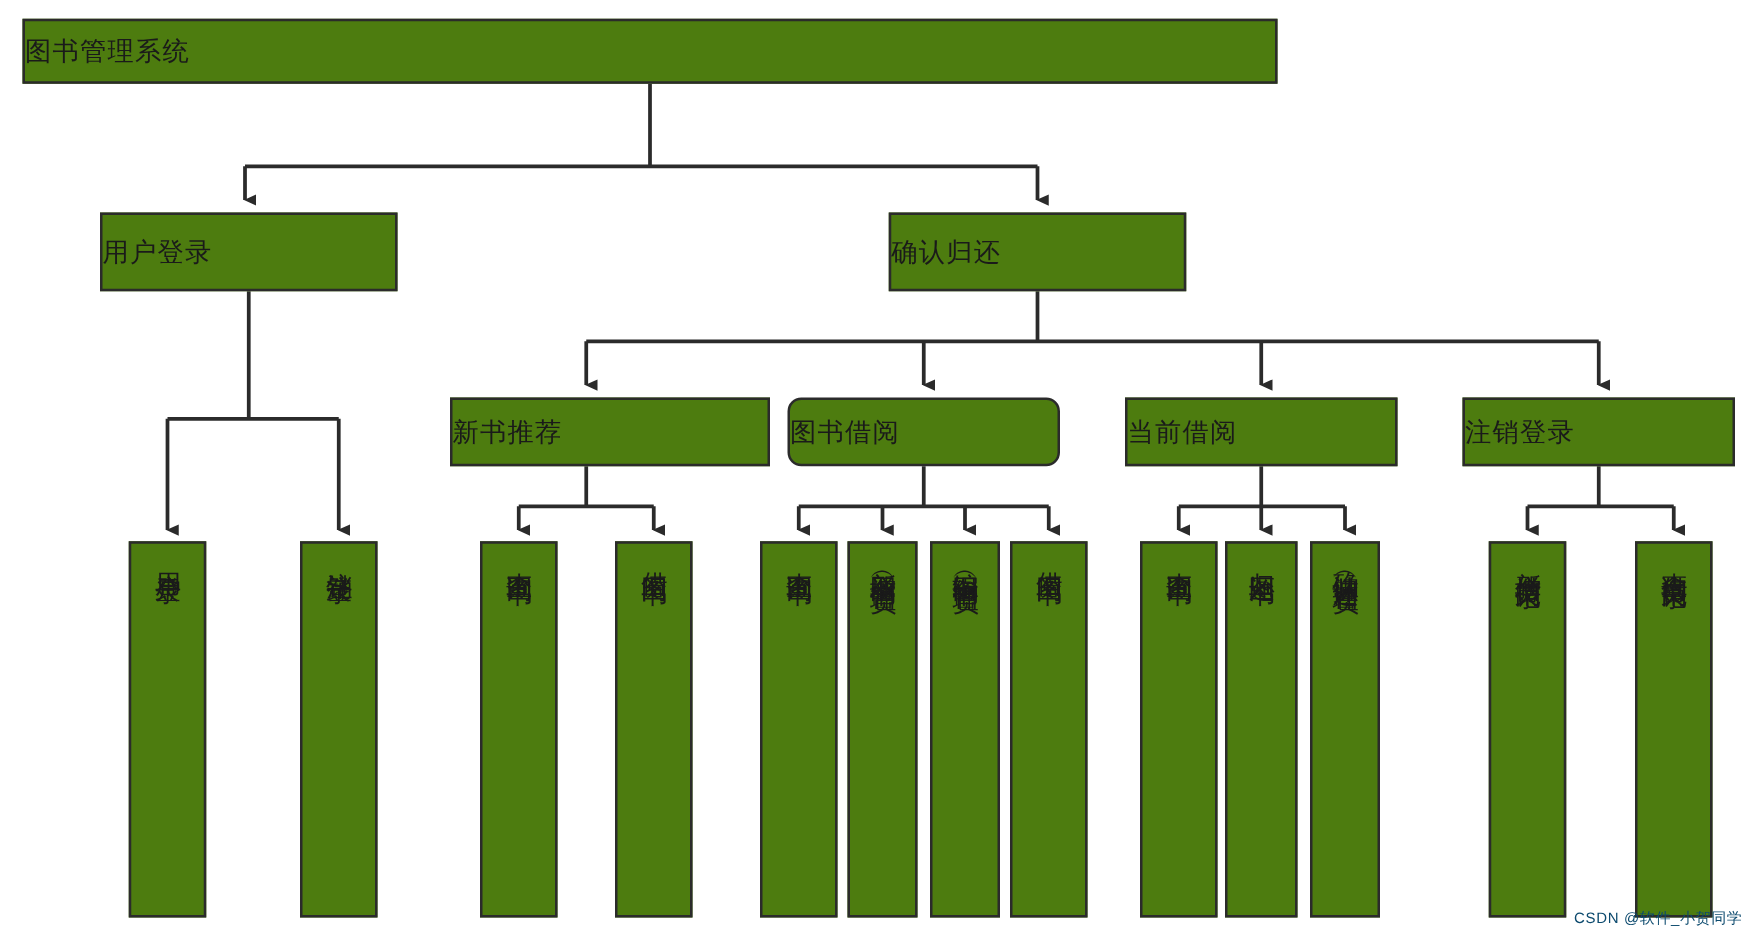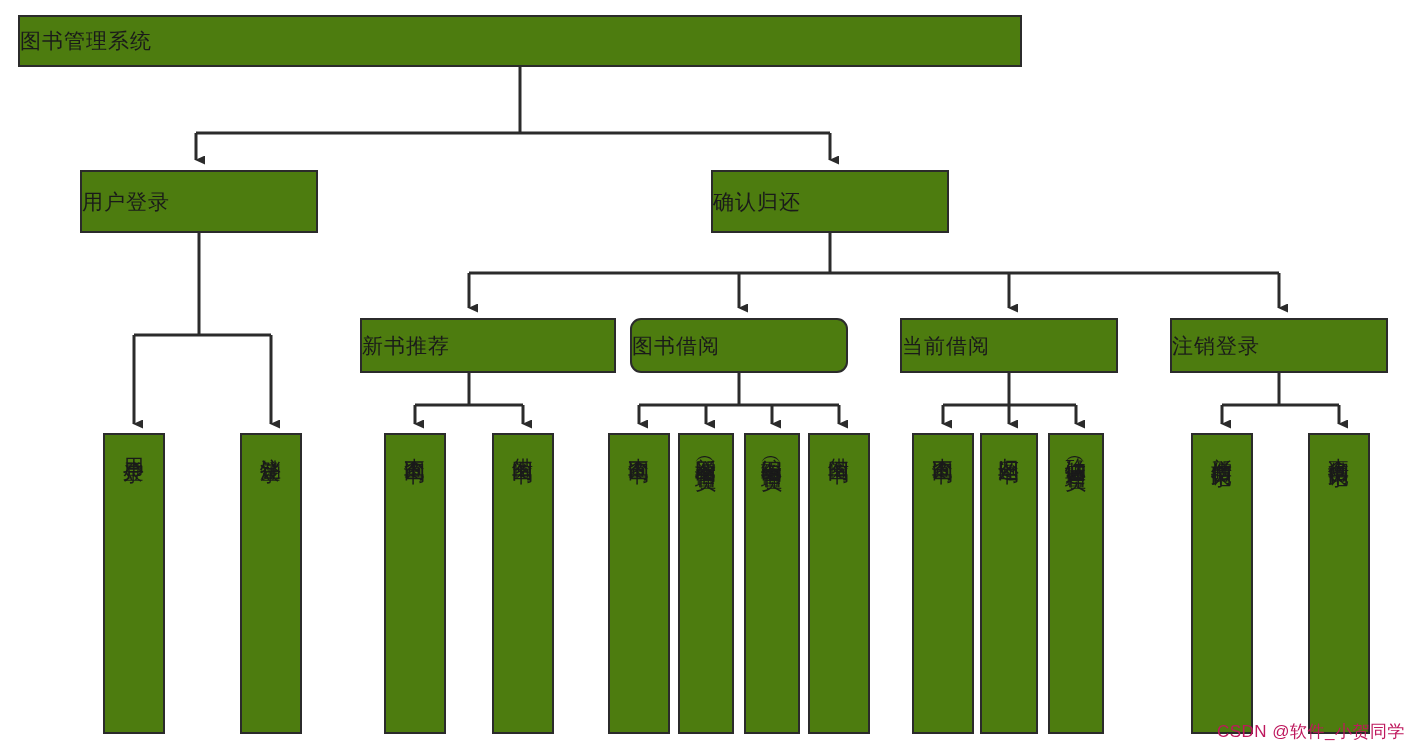--- a/index.html
+++ b/index.html
@@ -48,24 +48,24 @@
     padding-bottom: 6px;
     line-height: 1.0;
   }
   .node.vert > span {
     writing-mode: vertical-rl;
     text-orientation: upright;
     white-space: nowrap;
   }
   .watermark {
     position: absolute;
-    right: 0;
+    right: 11px;
     bottom: 4px;
-    font-size: 17px;
-    color: #be185d;
+    font-size: 12px;
+    color: #0c4a6e;
     white-space: nowrap;
     letter-spacing: 0.5px;
   }
 </style>
 </head>
 <body>
 
 <div id="stage">
 
   <svg class="wires" viewBox="0 0 1405 747">

